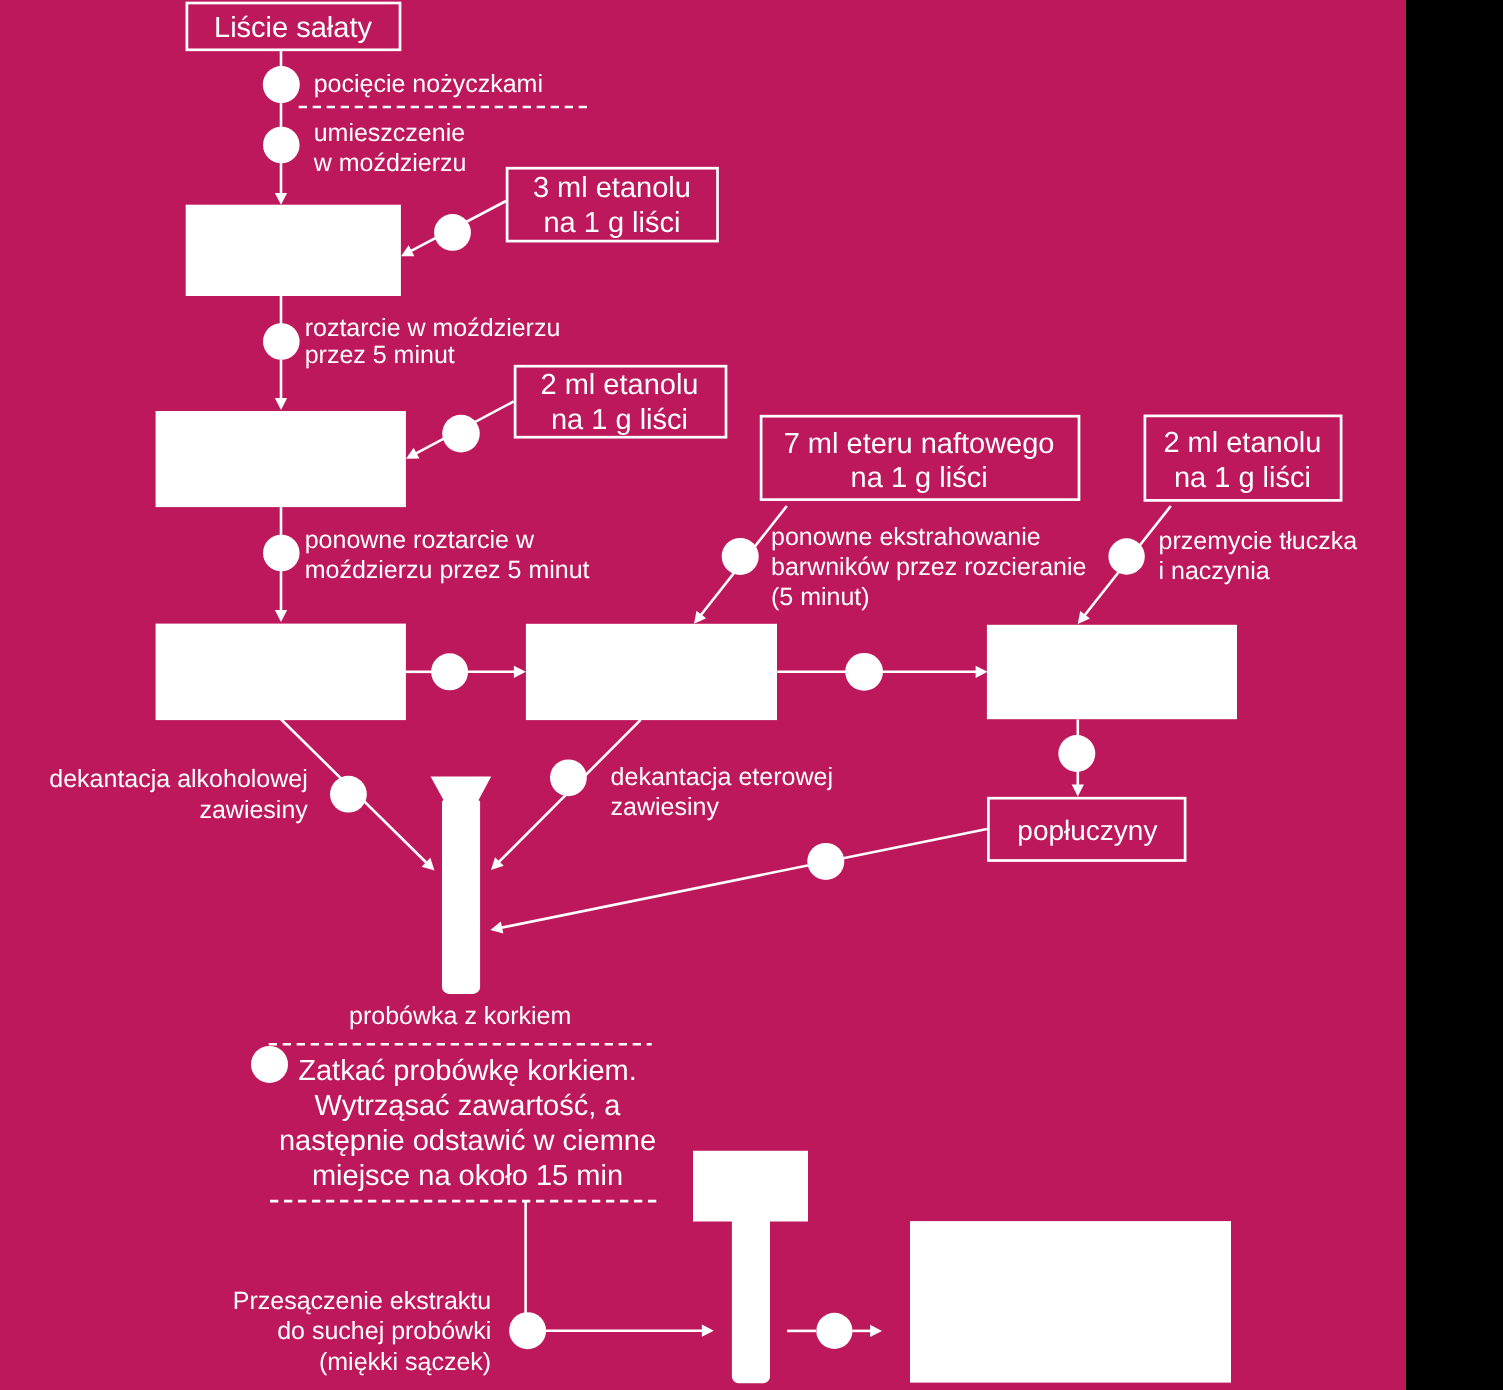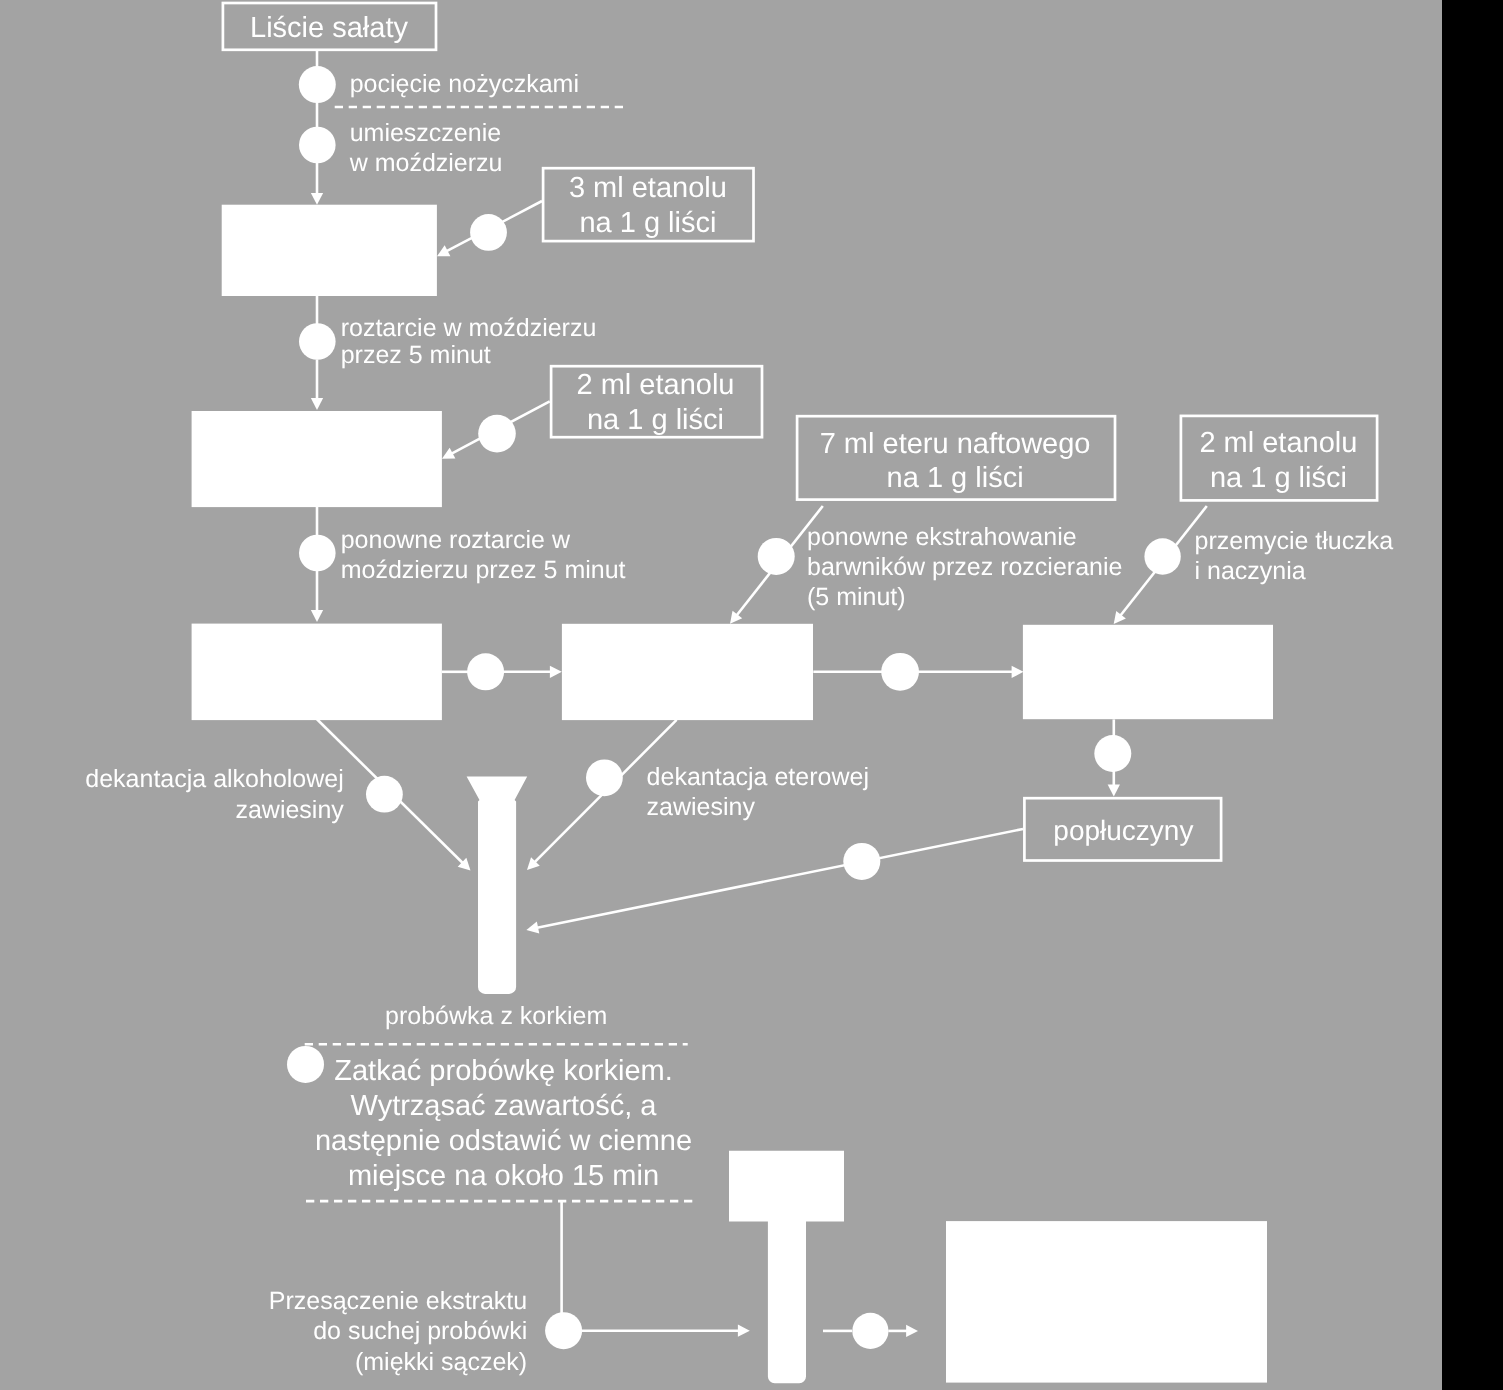--- a/index.html
+++ b/index.html
@@ -1,18 +1,18 @@
 <!DOCTYPE html>
 <html><head>
 <meta charset="utf-8">
 <style>
   html,body{margin:0;padding:0;background:#000;}
   *{-webkit-font-smoothing:antialiased;}
-  #page{position:relative;width:1406px;height:1390px;background:#a3a3a3;overflow:hidden;
-        text-rendering:geometricPrecision;padding-left:36px;}
+  #page{position:relative;width:1406px;height:1390px;background:#be185d;overflow:hidden;
+        text-rendering:geometricPrecision;}
   svg{display:block;shape-rendering:geometricPrecision;}
   text{font-family:"Liberation Sans", sans-serif;fill:#fff;white-space:pre;}
   .lbl{font-size:25px;}       
   .boxlbl{font-size:29px;}    
   .biglbl{font-size:29px;}    
   .rinselbl{font-size:28px;}  
 </style>
 </head>
 <body>
 

